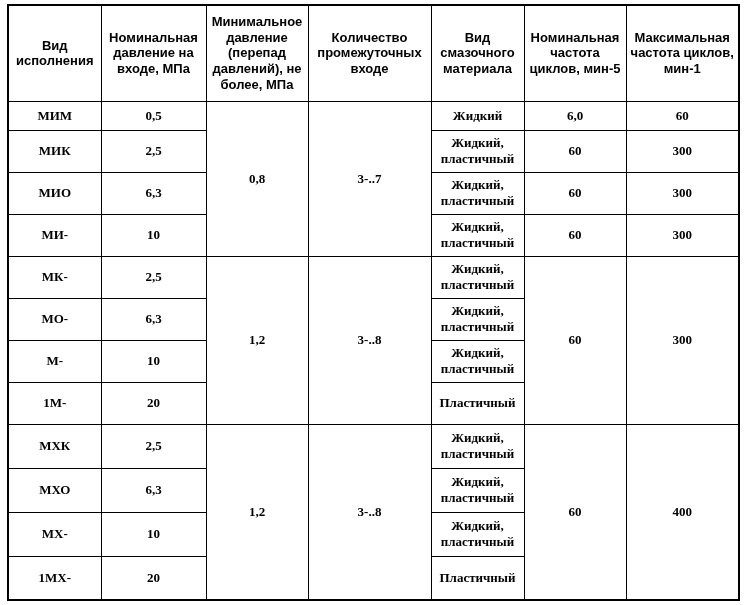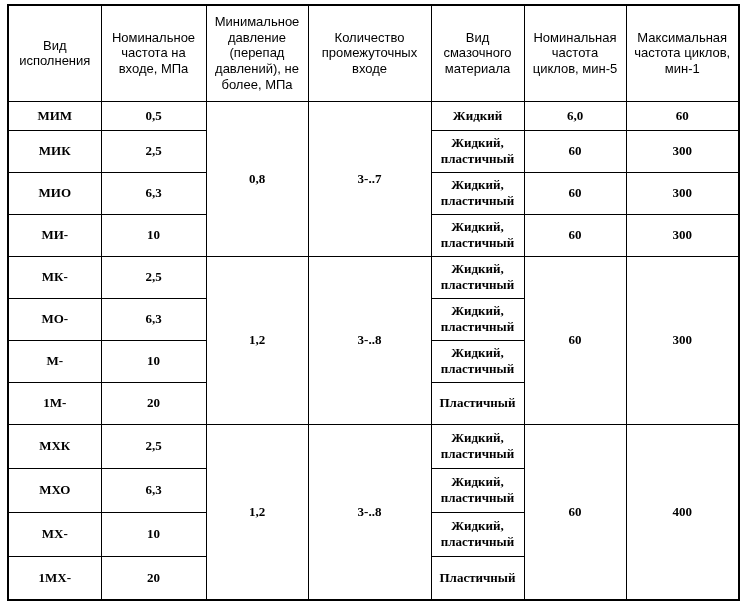--- a/index.html
+++ b/index.html
@@ -28,21 +28,21 @@
   table.spec td {
     border: 1px solid #000000;
     text-align: center;
     vertical-align: middle;
     padding: 2px 4px;
     line-height: 1.2;
     overflow: hidden;
   }
   table.spec th {
     padding: 0 3px;
-    font-weight: normal;
+    font-weight: bold;
     margin-top: 20px;
   }
   td.model {
     text-align: left;
     padding-left: 10px;
   }
   thead tr { height: 96px; }
   tbody tr { height: 42px; font-family: Liberation Serif, serif; }
   tr.h29 { height: 29px; }
   tr.h44 { height: 44px; }
@@ -57,21 +57,21 @@
       <col style="width:105px">
       <col style="width:102px">
       <col style="width:123px">
       <col style="width:93px">
       <col style="width:102px">
       <col style="width:113px">
     </colgroup>
     <thead>
       <tr>
         <th>Вид исполнения</th>
-        <th>Номинальное частота на входе, МПа</th>
+        <th>Номинальная давление на входе, МПа</th>
         <th>Минимальное давление (перепад давлений), не более, МПа</th>
         <th>Количество промежуточных входе</th>
         <th>Вид смазочного материала</th>
         <th>Номинальная частота циклов, мин-5</th>
         <th>Максимальная частота циклов, мин-1</th>
       </tr>
     </thead>
     <tbody>
 
       <tr class="h29">

